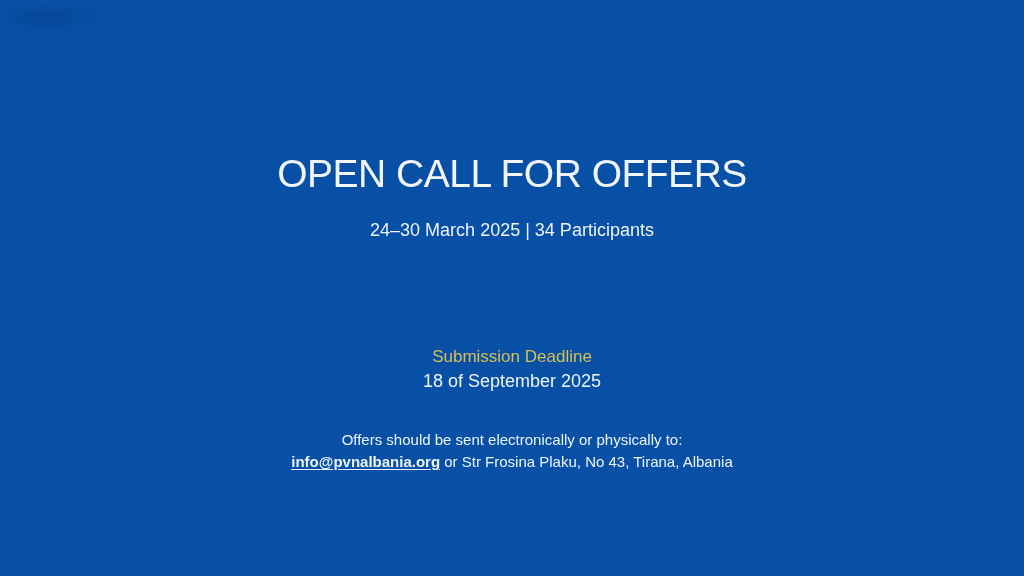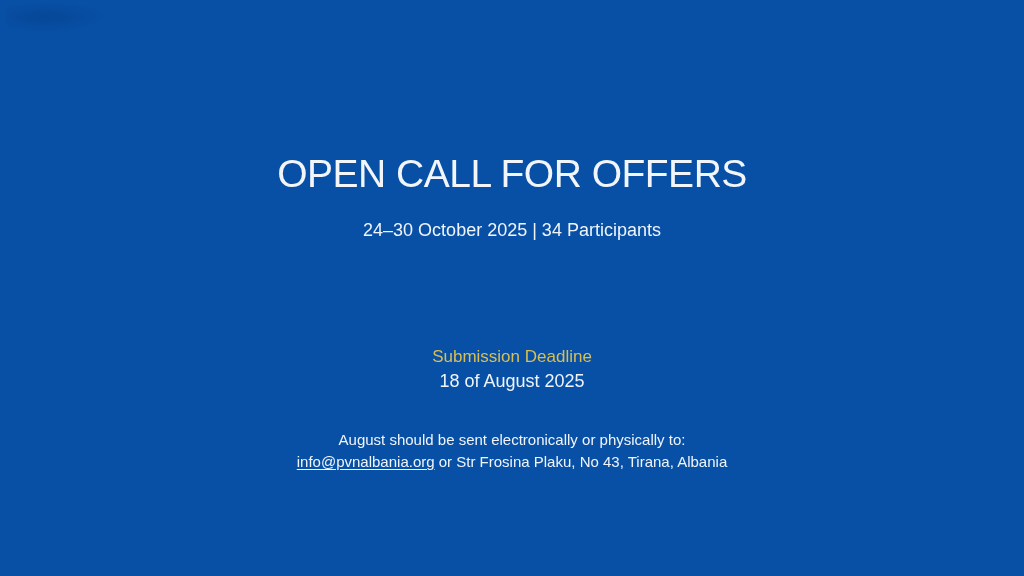--- a/index.html
+++ b/index.html
@@ -71,38 +71,39 @@
     top: 429px;
     font-size: 15px;
     font-weight: 400;
     line-height: 22px;
   }
   .contact a {
     color: var(--text);
     text-decoration: underline;
     text-underline-offset: 2px;
     cursor: pointer;
+    font-weight: bold;
   }
 </style>
 </head>
 <body>
 
 <div class="slide">
 
   <div class="corner-smudge"></div>
 
   <h1 class="block title">OPEN CALL FOR OFFERS</h1>
 
   <div class="block subtitle">
-    <p>24–30 October 2025 | 34 Participants</p>
+    <p>24–30 March 2025 | 34 Participants</p>
   </div>
 
   <div class="block deadline">
     <p class="label">Submission Deadline</p>
-    <p class="date">18 of August 2025</p>
+    <p class="date">18 of September 2025</p>
   </div>
 
   <div class="block contact">
-    <p>August should be sent electronically or physically to:</p>
+    <p>Offers should be sent electronically or physically to:</p>
     <p><a>info@pvnalbania.org</a><span> or Str Frosina Plaku, No 43, Tirana, Albania</span></p>
   </div>
 
 </div>
 
 </body></html>

